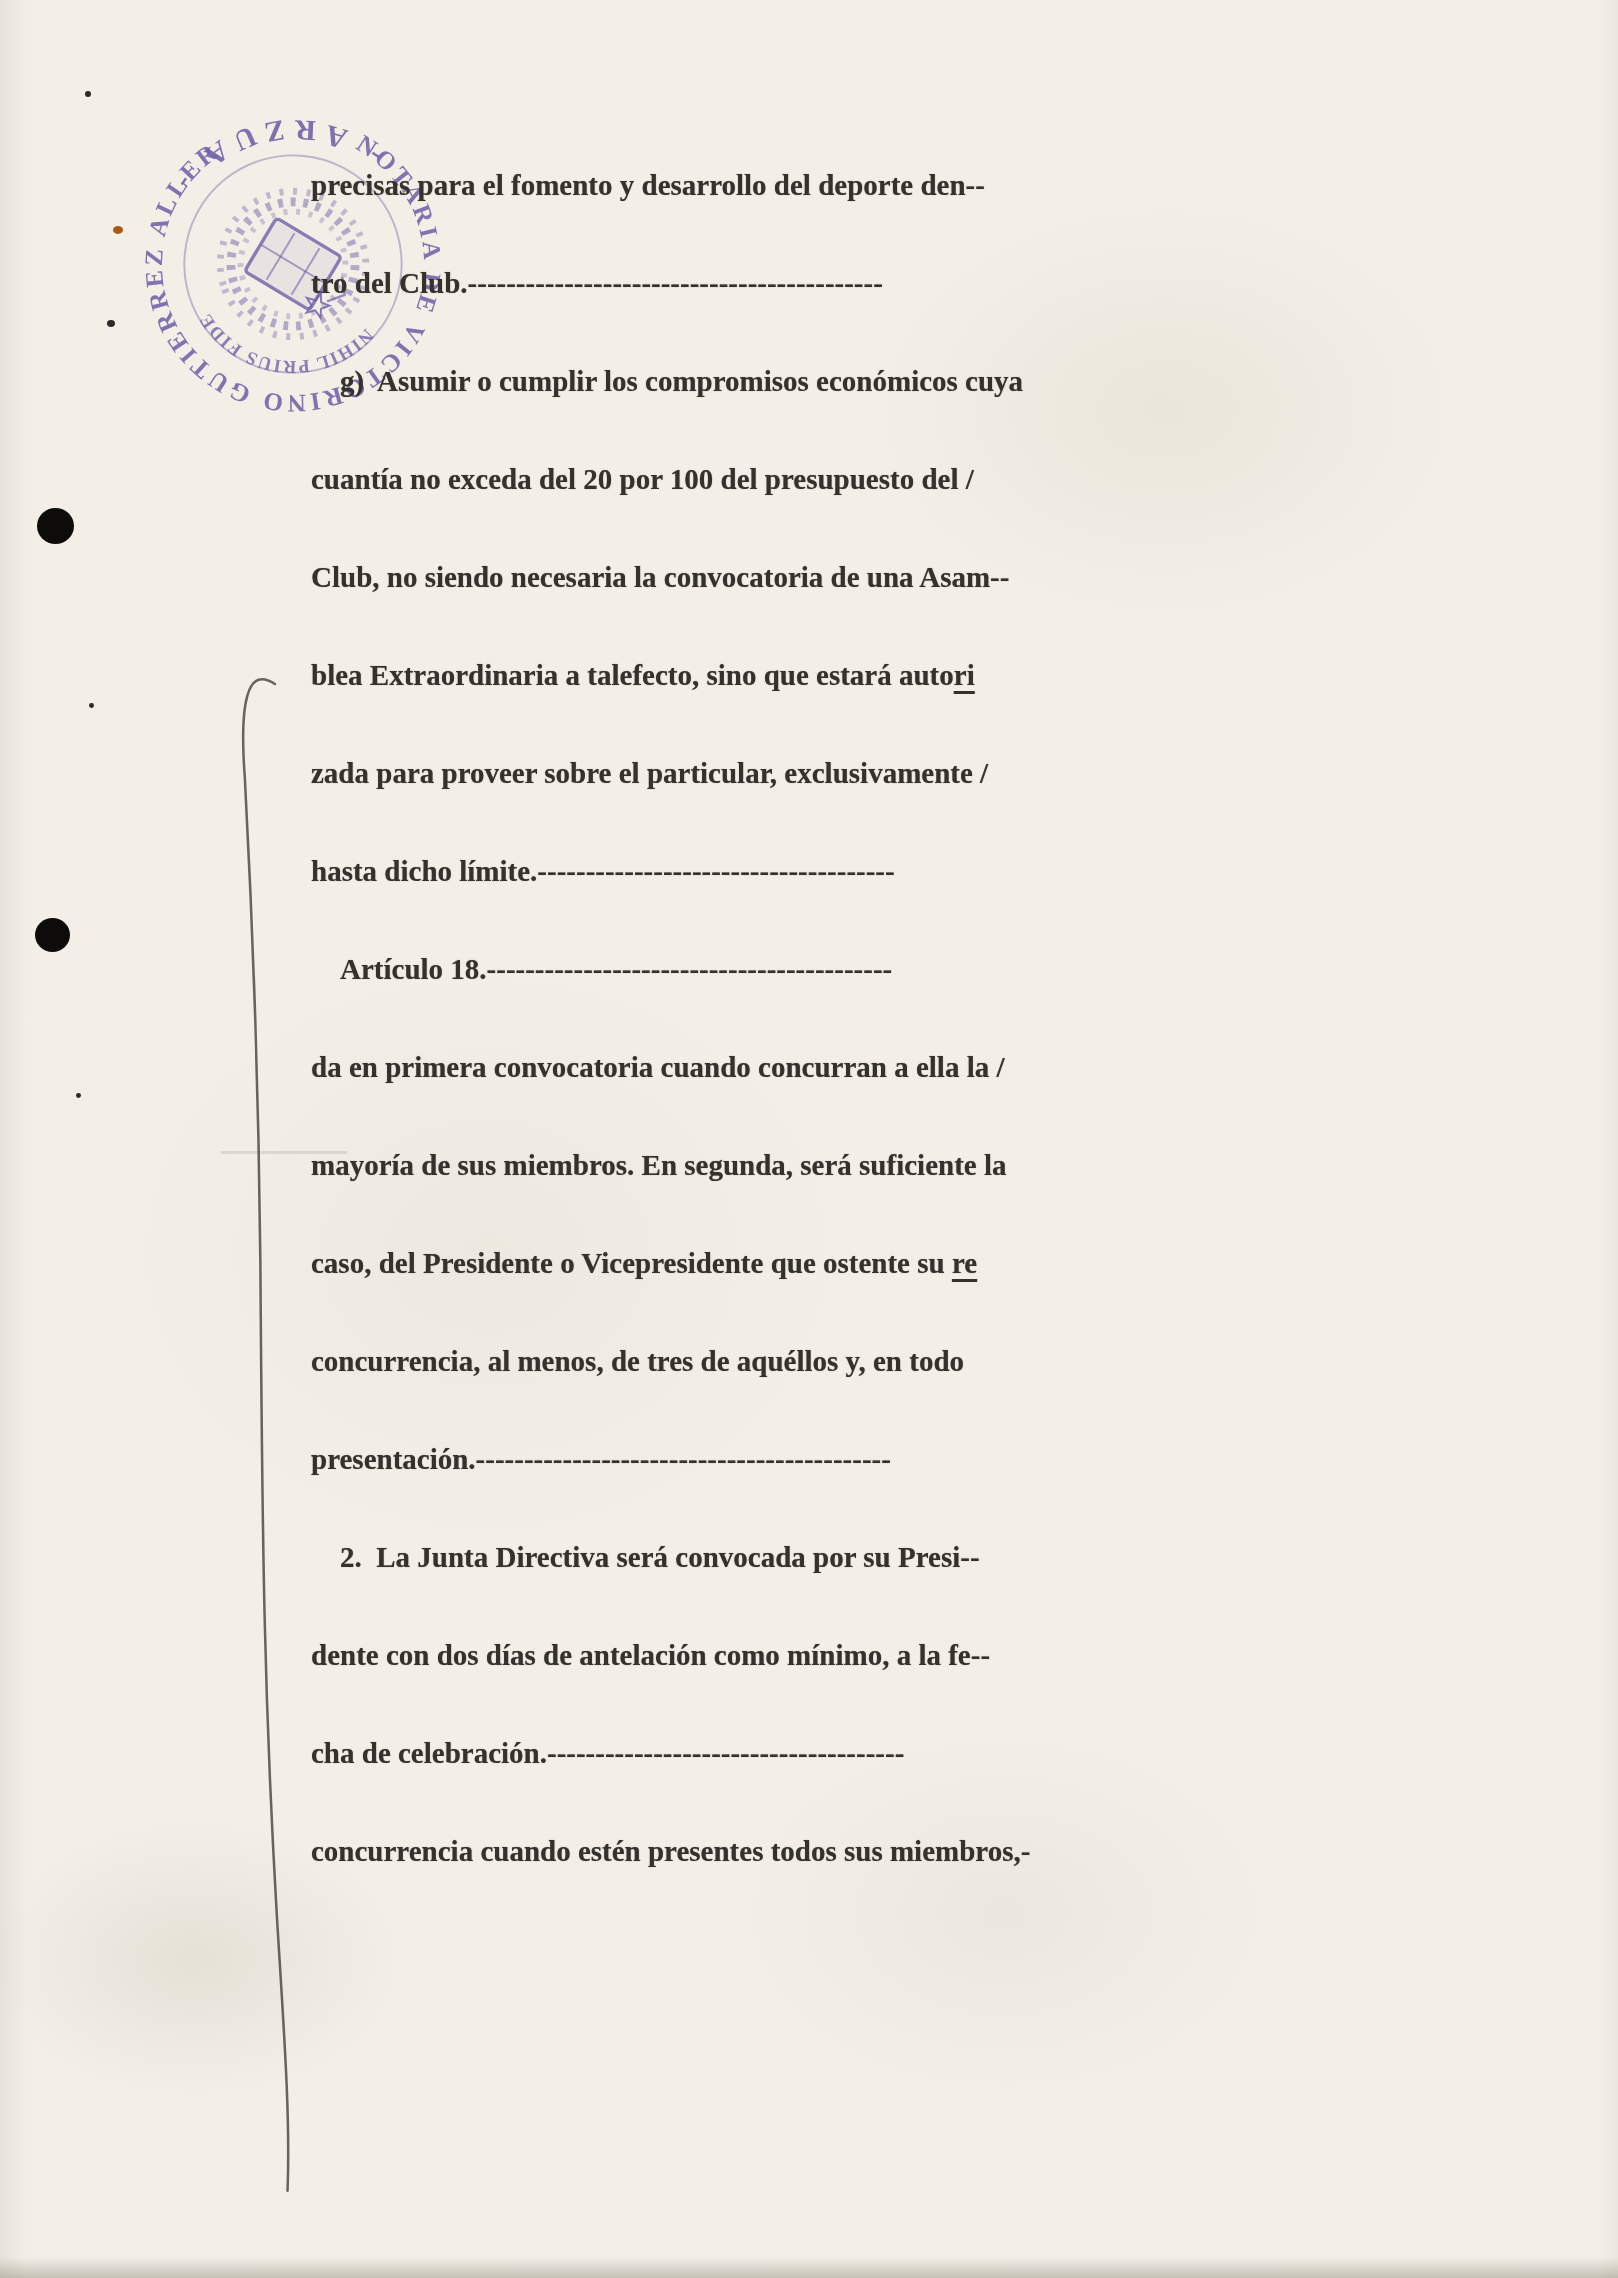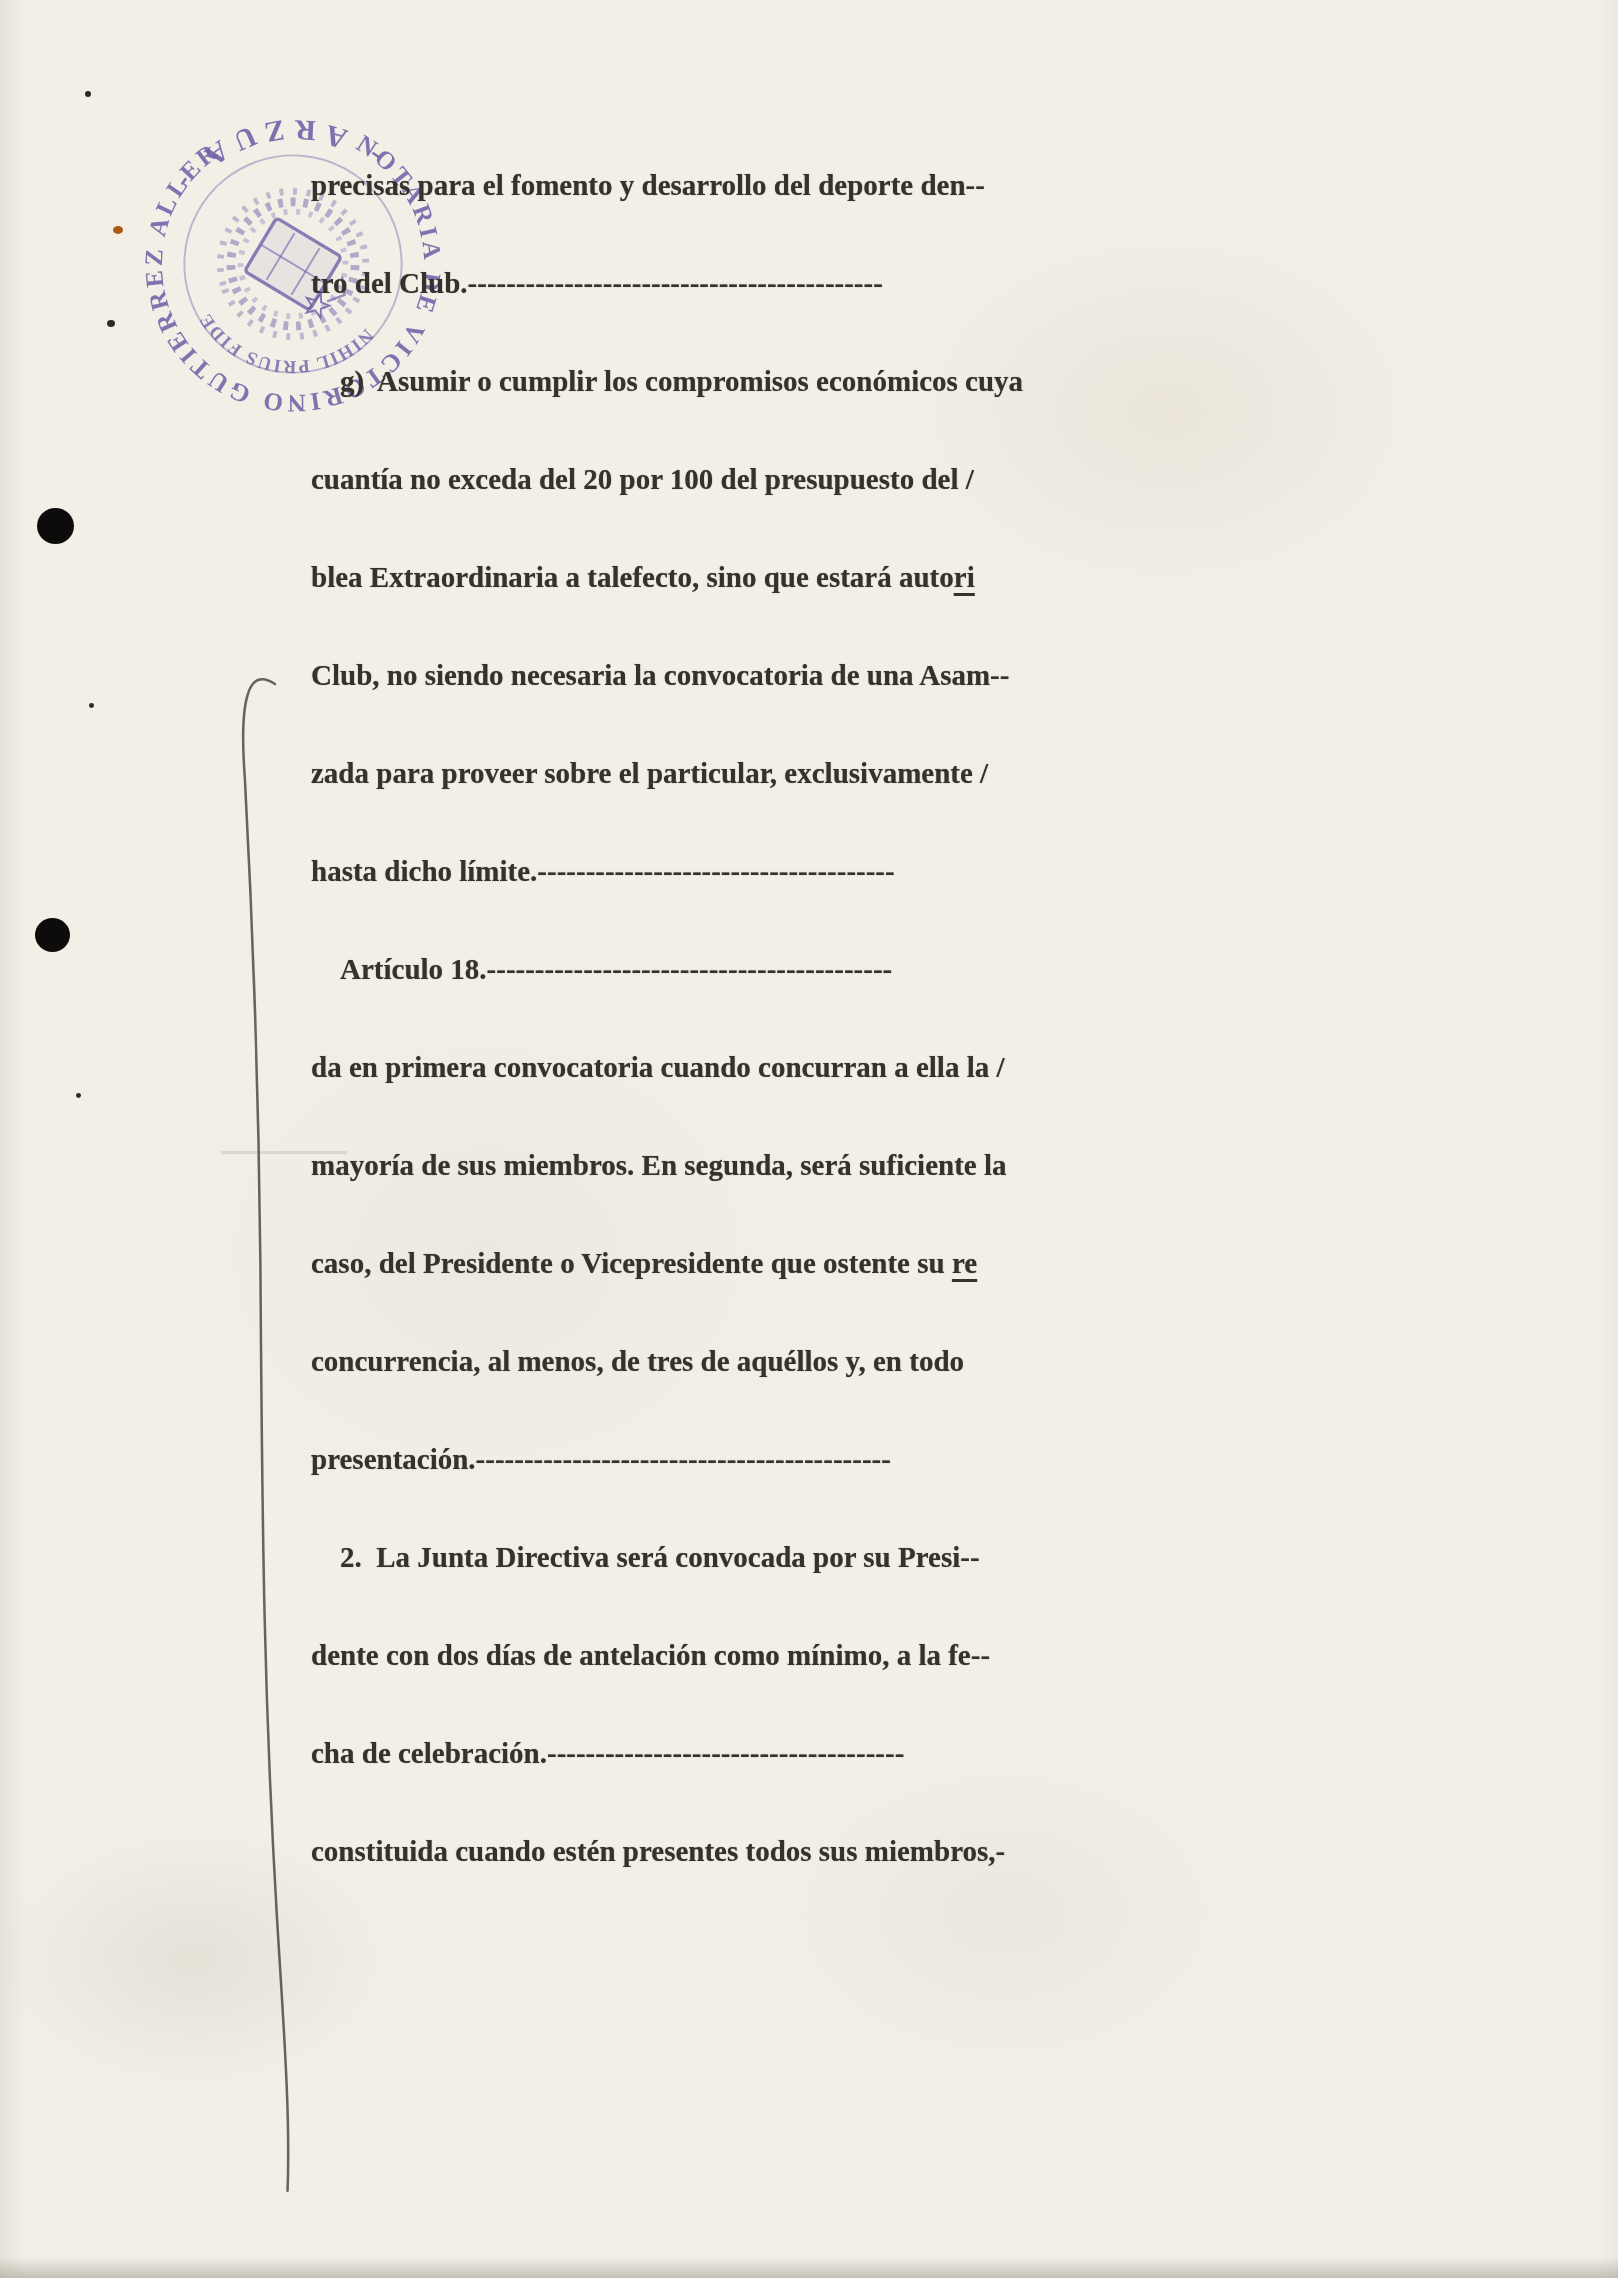--- a/index.html
+++ b/index.html
@@ -111,34 +111,34 @@
 
     <polygon points="189,139 192.2,147.6 201.4,148 194.2,153.7 196.6,162.5 189,157.5 181.4,162.5 183.8,153.7 176.6,148 185.8,147.6" fill="none" stroke="#6a5cb5" stroke-width="2" opacity="0.85"></polygon>
   </g>
 </svg>
 
 <div class="doc-text">
     <div class="line"><span>precisas para el fomento y desarrollo del deporte den--</span></div>
     <div class="line"><span>tro del Club.-------------------------------------------</span></div>
     <div class="line indent"><span>g)  Asumir o cumplir los compromisos económicos cuya</span></div>
     <div class="line"><span>cuantía no exceda del 20 por 100 del presupuesto del /</span></div>
+    <div class="line"><span>Club, no siendo necesaria la convocatoria de una Asam--</span></div>
     <div class="line"><span>blea Extraordinaria a talefecto, sino que estará auto</span><span class="u">ri</span></div>
-    <div class="line"><span>Club, no siendo necesaria la convocatoria de una Asam--</span></div>
     <div class="line"><span>zada para proveer sobre el particular, exclusivamente /</span></div>
     <div class="line"><span>hasta dicho límite.-------------------------------------</span></div>
     <div class="line indent"><span>Artículo 18.------------------------------------------</span></div>
     <div class="line"><span>da en primera convocatoria cuando concurran a ella la /</span></div>
     <div class="line"><span>mayoría de sus miembros. En segunda, será suficiente la</span></div>
     <div class="line"><span>caso, del Presidente o Vicepresidente que ostente su </span><span class="u">re</span></div>
     <div class="line"><span>concurrencia, al menos, de tres de aquéllos y, en todo</span></div>
     <div class="line"><span>presentación.-------------------------------------------</span></div>
     <div class="line indent"><span>2.  La Junta Directiva será convocada por su Presi--</span></div>
     <div class="line"><span>dente con dos días de antelación como mínimo, a la fe--</span></div>
     <div class="line"><span>cha de celebración.-------------------------------------</span></div>
-    <div class="line"><span>constituida cuando estén presentes todos sus miembros,-</span></div>
+    <div class="line"><span>concurrencia cuando estén presentes todos sus miembros,-</span></div>
   </div>
 
 <svg class="margin-svg" viewBox="0 0 1668 2348">
   <path d="M 283 705 C 255 686 246 722 252 802 C 260 950 266 1100 268 1300 C 270 1600 272 1752 285 1975 C 292 2090 299 2180 296 2258" fill="none" stroke="#3f3c37" stroke-width="2.6" stroke-linecap="round" opacity="0.78"></path>
 </svg>
 
 <div class="hole h1"></div>
 <div class="hole h2"></div>
 <div class="speck s1"></div>
 <div class="speck s2"></div>

